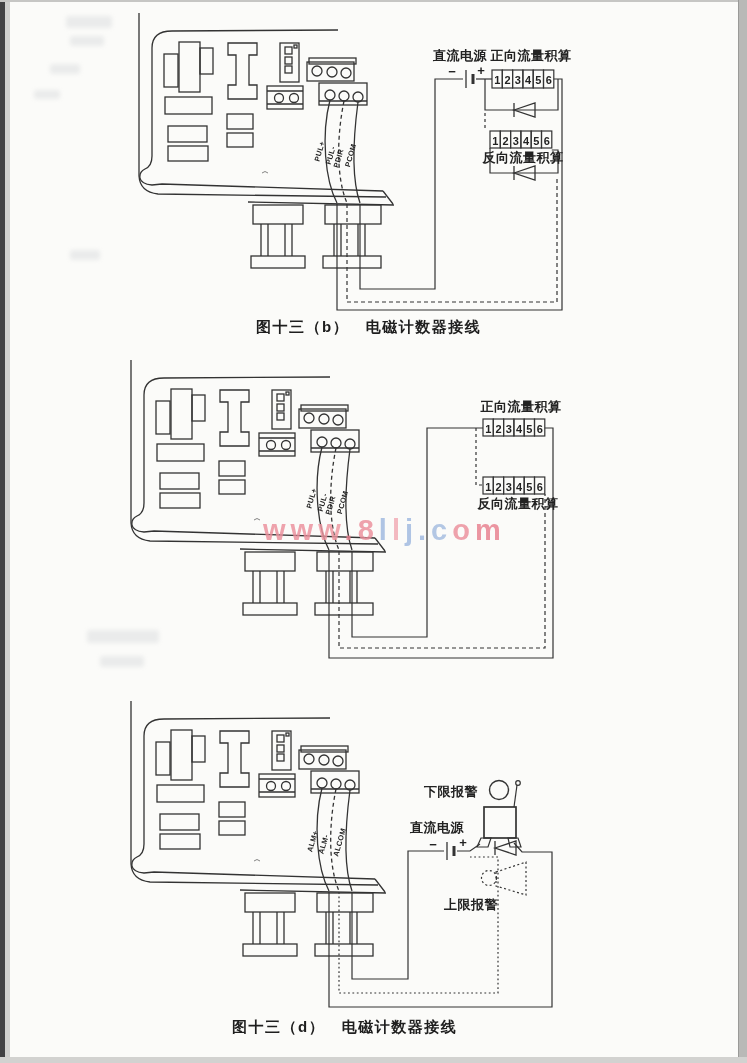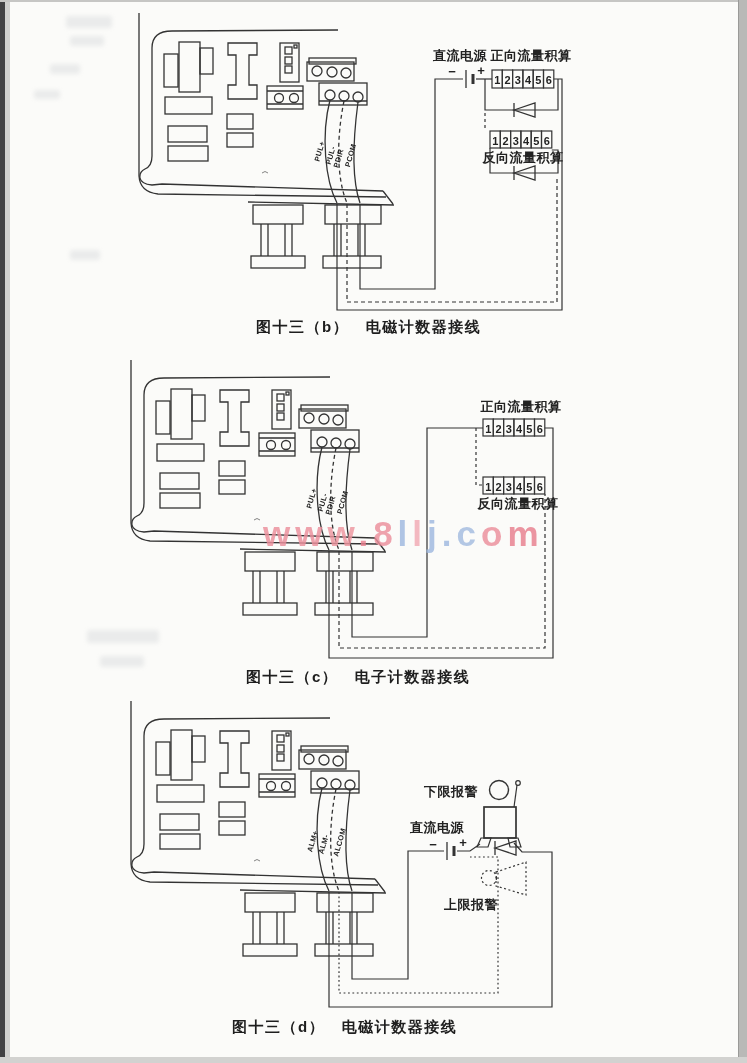--- a/index.html
+++ b/index.html
@@ -7,21 +7,21 @@
         font-family:"Liberation Sans",sans-serif;}
   .edge{position:absolute;}
   .edge-left-dark{left:0;top:0;width:5px;height:1063px;background:#414143;}
   .edge-left-light{left:5px;top:0;width:5px;height:1063px;background:#cfcfcd;}
   .edge-top{left:0;top:0;width:747px;height:2px;background:#c6c6c4;}
   .edge-right{left:738px;top:0;width:9px;height:1063px;background:#b9b9b7;border-left:1px solid #9a9a98;}
   .edge-bottom{left:0;top:1057px;width:747px;height:6px;background:#d2d2d0;}
   .ghost{position:absolute;background:#9aa0a8;opacity:.17;filter:blur(2px);border-radius:2px;}
   svg{position:absolute;left:0;top:0;}
   .caption{position:absolute;font-size:15px;font-weight:700;color:#1e1e1e;letter-spacing:1.5px;white-space:nowrap;}
-  .watermark{position:absolute;left:263px;top:514px;font-size:35px;font-weight:700;
+  .watermark{position:absolute;left:263px;top:514px;font-size:29px;font-weight:700;
              letter-spacing:5px;opacity:.82;white-space:nowrap;}
   
   text{font-family:"Liberation Sans",sans-serif;fill:#222;}
   .cjk{font-size:13px;font-weight:700;letter-spacing:.5px;}
   .num{font-size:11px;font-weight:700;}
   .sign{font-size:13px;font-weight:700;}
   .wlabel{font-size:7.5px;font-weight:700;letter-spacing:.3px;}
 </style>
 </head>
 <body>
@@ -253,21 +253,20 @@
 
       <text class="cjk" text-anchor="middle" x="451" y="796">下限报警</text>
       <text class="cjk" text-anchor="middle" x="437" y="832">直流电源</text>
       <text class="cjk" text-anchor="middle" x="471" y="909">上限报警</text>
       <text class="sign" text-anchor="middle" x="433" y="849">−</text>
       <text class="sign" text-anchor="middle" x="463" y="847">+</text>
     </g>
   </svg>
 
   <div class="caption" style="left:256px;top:318px;">图十三（b）　电磁计数器接线</div>
-  <div class="caption" style="left:246px;top:668px;">图十三（c）　电子计数器接线</div>
   <div class="caption" style="left:232px;top:1018px;">图十三（d）　电磁计数器接线</div>
 
   <div class="watermark"><span style="color: rgb(236, 143, 156);">w</span><span style="color: rgb(236, 143, 156);">w</span><span style="color: rgb(238, 150, 160);">w</span><span style="color: rgb(232, 127, 142);">.</span><span style="color: rgb(236, 143, 156);">8</span><span style="color: rgb(159, 185, 224);">l</span><span style="color: rgb(242, 170, 180);">l</span><span style="color: rgb(159, 185, 224);">j</span><span style="color: rgb(159, 185, 224);">.</span><span style="color: rgb(164, 188, 224);">c</span><span style="color: rgb(236, 143, 156);">o</span><span style="color: rgb(232, 127, 142);">m</span></div>
 
   <div class="edge edge-left-dark"></div>
   <div class="edge edge-left-light"></div>
   <div class="edge edge-top"></div>
   <div class="edge edge-right"></div>
   <div class="edge edge-bottom"></div>
 </div>

